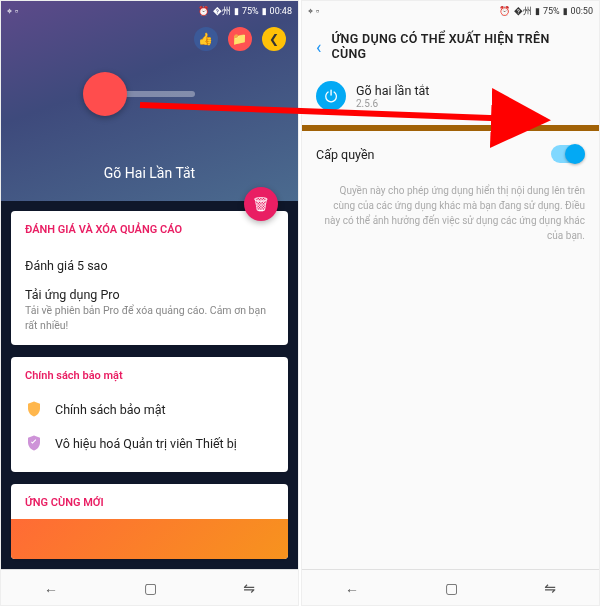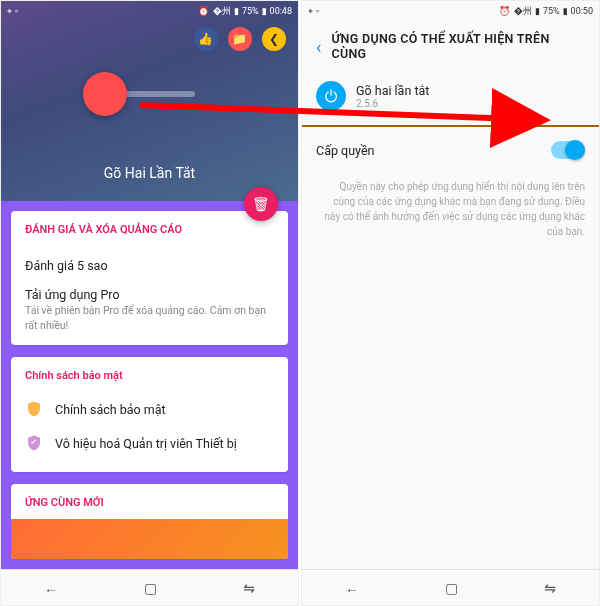--- a/index.html
+++ b/index.html
@@ -17,38 +17,38 @@
   .hero-actions { position:absolute; top:26px; right:12px; display:flex; gap:10px;}
   .circle-btn { width:24px; height:24px; border-radius:50%; display:flex; align-items:center; justify-content:center; font-size:12px;}
   .c-blue{background:#3b5998;color:#fff;}
   .c-red{background:#ff5252;color:#fff;}
   .c-yellow{background:#ffc107;color:#333;}
   .slider-wrap{position:absolute; top:90px; left:50%; transform:translateX(-50%); display:flex; align-items:center;}
   .slider-track{width:90px;height:6px;background:rgba(255,255,255,0.35); border-radius:3px;}
   .slider-thumb{width:44px;height:44px;border-radius:50%;background:#ff4d4d;position:absolute; left:-22px; top:-19px; box-shadow:0 2px 6px rgba(0,0,0,0.3);}
   .hero-title{position:absolute; bottom:20px; width:100%; text-align:center; font-size:14px;}
   .fab{position:absolute; top:186px; right:20px; width:34px;height:34px;border-radius:50%;background:#e91e63;color:#fff;display:flex;align-items:center;justify-content:center;font-size:14px;box-shadow:0 2px 6px rgba(0,0,0,0.3); z-index:4;}
-  .scroll{padding:10px 10px 0; background:#8b5cf6; flex:1; overflow:hidden;}
+  .scroll{padding:10px 10px 0; background:#0f172a; flex:1; overflow:hidden;}
   .card{background:#fff; border-radius:4px; padding:12px 14px; margin-bottom:12px; box-shadow:0 1px 2px rgba(0,0,0,0.08);}
   .sec-title{color:#e91e63; font-size:11px; font-weight:600; margin-bottom:10px;}
   .item-title{font-size:12.5px; color:#222; margin-top:22px;}
   .item-sub{font-size:10.5px; color:#888; margin-top:2px; line-height:1.4;}
   .row{display:flex; align-items:center; gap:12px; padding:8px 0;}
   .ic-shield{width:18px;height:18px;border-radius:4px;}
   .card-img{background:linear-gradient(135deg,#ff6b35,#f7931e); height:40px; margin:0 -14px -12px; border-radius:0 0 4px 4px;}
   
   .right-body{padding-top:20px; background:#fafafa; flex:1;}
   .r-header{display:flex; align-items:center; gap:10px; padding:10px 14px 14px;}
   .back-arrow{color:#2196f3; font-size:18px;}
   .r-title{font-size:12.5px; font-weight:600; color:#222; letter-spacing:0.3px;}
   .app-row{display:flex; align-items:center; gap:10px; padding:6px 14px 14px;}
   .app-ic{width:30px;height:30px;border-radius:50%;background:#03a9f4;display:flex;align-items:center;justify-content:center;color:#fff;font-size:16px;}
   .app-name{font-size:12.5px;color:#222;}
   .app-ver{font-size:10px;color:#999;}
-  .perm-row{display:flex;justify-content:space-between;align-items:center;padding:14px 14px;border-top:2px solid #a16207;}
+  .perm-row{display:flex;justify-content:space-between;align-items:center;padding:14px 14px;border-top:6px solid #a16207;}
   .perm-label{font-size:12.5px;color:#222;}
   .toggle{width:34px;height:18px;background:#80d8ff;border-radius:9px;position:relative;}
   .toggle::after{content:"";position:absolute;right:0;top:-1px;width:20px;height:20px;border-radius:50%;background:#03a9f4;box-shadow:0 1px 3px rgba(0,0,0,0.3);}
   .perm-desc{font-size:10px;color:#aaa;padding:6px 14px 0;line-height:1.5;text-align:right;}
   
   .navbar{height:36px;border-top:1px solid #e0e0e0;background:#fafafa;display:flex;align-items:center;justify-content:space-around;}
   .nav-ic{color:#555;font-size:14px;}
   
   .arrow-overlay{position:absolute; top:0; left:0; width:600px; height:606px; pointer-events:none; z-index:10;}
 </style>

